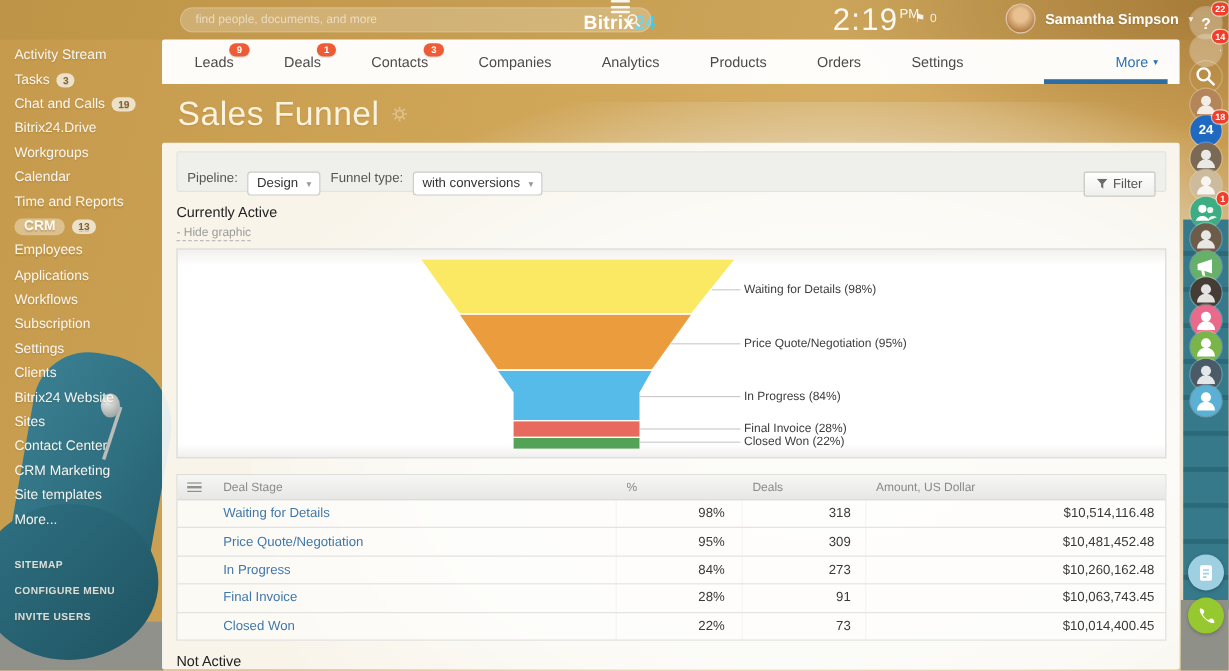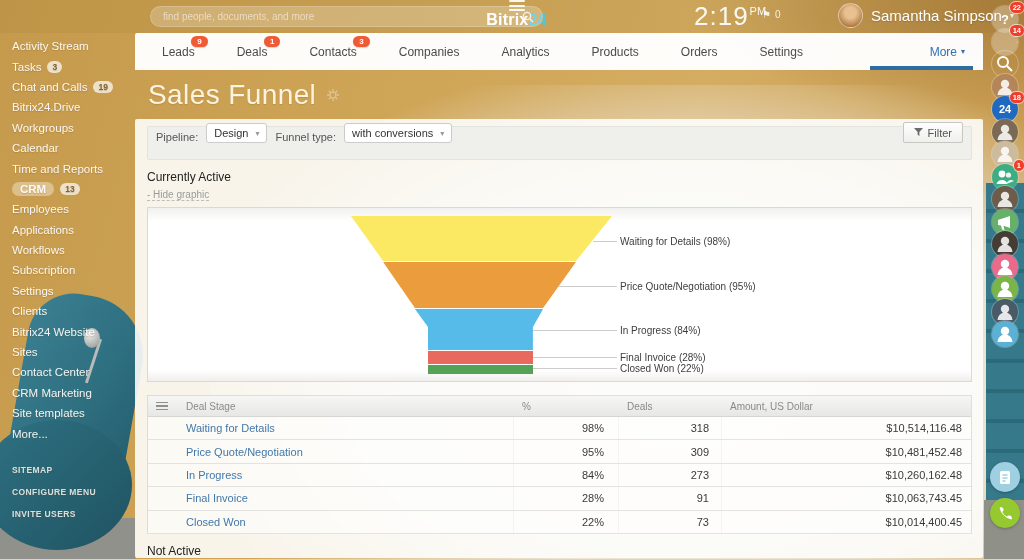--- a/index.html
+++ b/index.html
@@ -38,21 +38,21 @@
       display:flex; align-items:center; padding:0 8px 0 12px; }
   .searchbar input { flex:1; background:transparent; border:none; outline:none; font-size:10px;
       color:rgba(255,255,255,.85); font-family:"Liberation Sans",sans-serif; }
   .searchbar input::placeholder { color:rgba(255,255,255,.55); }
   .clock { position:absolute; left:694px; top:1px; color:rgba(255,255,255,.92); font-weight:300; font-size:26px; letter-spacing:1px; }
   .clock sup { font-size:11px; letter-spacing:0; margin-left:1px; }
   .flagbox { position:absolute; left:762px; top:9px; color:rgba(255,255,255,.85); font-size:10px; display:flex; gap:4px; align-items:center;}
   .tb-user { position:absolute; left:838px; top:3px; display:flex; align-items:center; gap:8px; cursor:pointer; }
   .tb-avatar { width:25px; height:25px; border-radius:50%;
       background:radial-gradient(circle at 50% 38%, #e9c191 30%, #b07b42 75%, #8a5a2a); border:1px solid rgba(255,255,255,.5); }
-  .tb-name { color:#fff; font-size:15px; font-weight:normal; text-shadow:0 1px 1px rgba(0,0,0,.15); }
+  .tb-name { color:#fff; font-size:12px; font-weight:bold; text-shadow:0 1px 1px rgba(0,0,0,.15); }
   .caret { font-size:8px; color:rgba(255,255,255,.8); }
 
   
   .sidebar { position:absolute; left:0; top:36px; width:132px; padding-left:12px; }
   .side-item { height:20.4px; display:flex; align-items:center; gap:6px; cursor:pointer;
       font-size:11.5px; color:rgba(255,255,255,.93); text-shadow:0 1px 1px rgba(110,75,20,.25); white-space:nowrap; }
   .side-item .pill-label { border-radius:9px; padding:1px 8px; }
   .side-item.active .pill-label { background:rgba(255,252,245,.38); font-weight:bold; }
   .side-badge { font-size:8.5px; color:#7c6335; background:rgba(246,242,232,.8); border-radius:8px;
       padding:1px 5px; font-weight:bold; }
@@ -87,21 +87,21 @@
   .more-underline { position:absolute; right:10px; bottom:0; width:103px; height:4px; background:#2e6da4; }
 
   .title-row { height:49px; display:flex; align-items:center; padding-left:13px; gap:10px; }
   .page-title { font-size:28px; color:rgba(255,247,228,.96); font-weight:400; letter-spacing:.4px;
       text-shadow:0 1px 1px rgba(120,85,25,.2); }
   .title-gear { opacity:.35; }
 
   .main-panel { position:relative; height:439px; background:rgba(253,253,251,.9); padding:7px 11px 0 12px; border-radius:2px; }
 
   .filter-bar { height:28px; background:#efefec; border:1px solid #e3e3e0; border-radius:2px;
-      display:flex; align-items:flex-end; padding:16px 8px; gap:8px; }
+      display:flex; align-items:flex-start; padding:16px 8px; gap:8px; }
   .filter-label { font-size:11px; color:#555; }
   .dropdown { background:#fff; border:1px solid #ccccca; border-radius:3px; height:20px; padding:0 7px;
       font-size:11px; color:#333; display:flex; align-items:center; gap:7px; cursor:pointer; }
   .dropdown .dd-caret { font-size:8px; color:#999; }
   .filter-btn { margin-left:auto; height:21px; border:1px solid #c6c6c3; border-radius:2px; padding:0 10px;
       background:linear-gradient(#fefefe,#efefec); font-size:11px; color:#555; display:flex; align-items:center; gap:5px; cursor:pointer; }
 
   .section-title { margin-top:10px; font-size:12px; color:#222; }
   .graphic-toggle { display:inline-block; margin-top:4px; font-size:10px; color:#9b9b9b;
       border-bottom:1px dashed #bdbdbd; cursor:pointer; }

